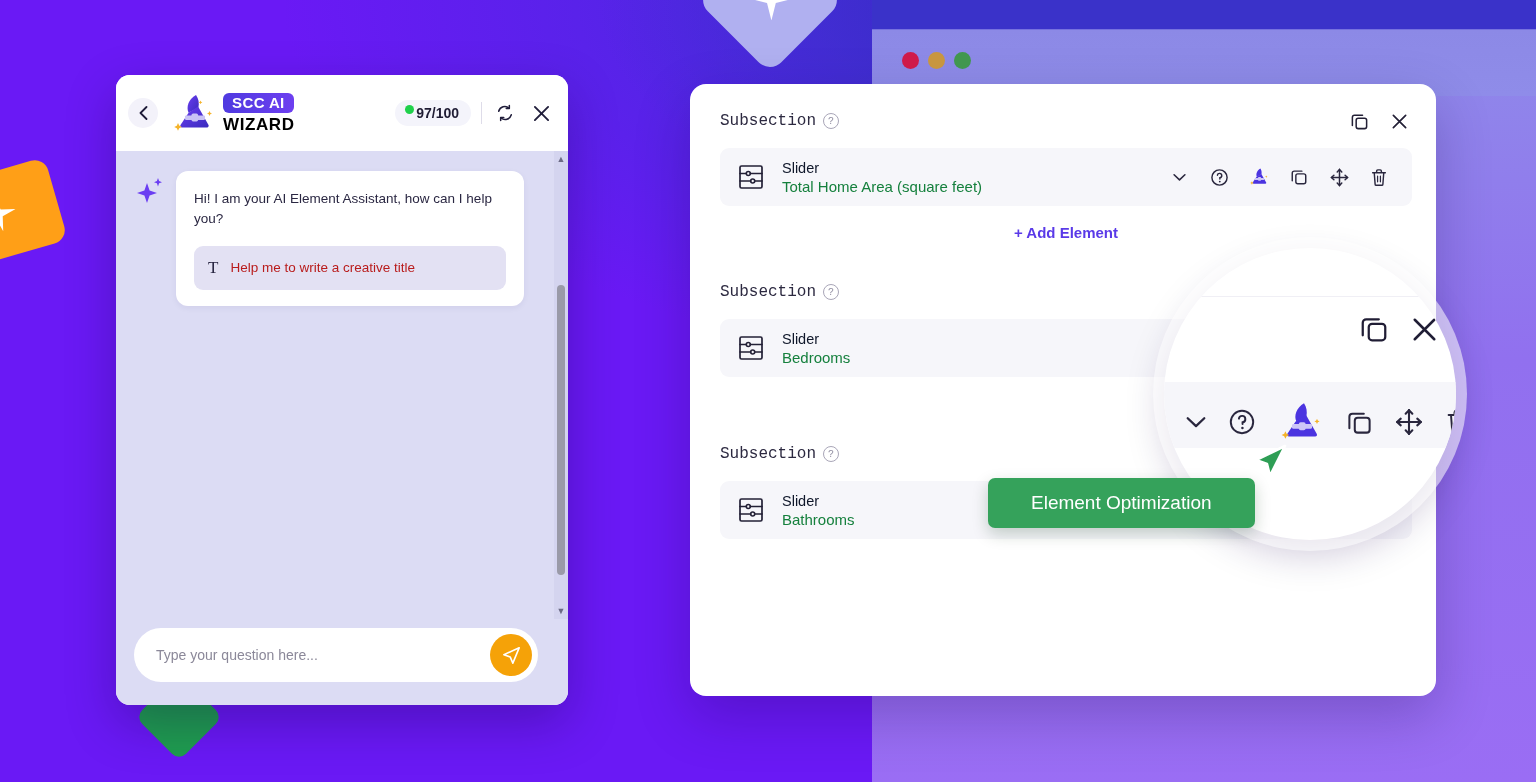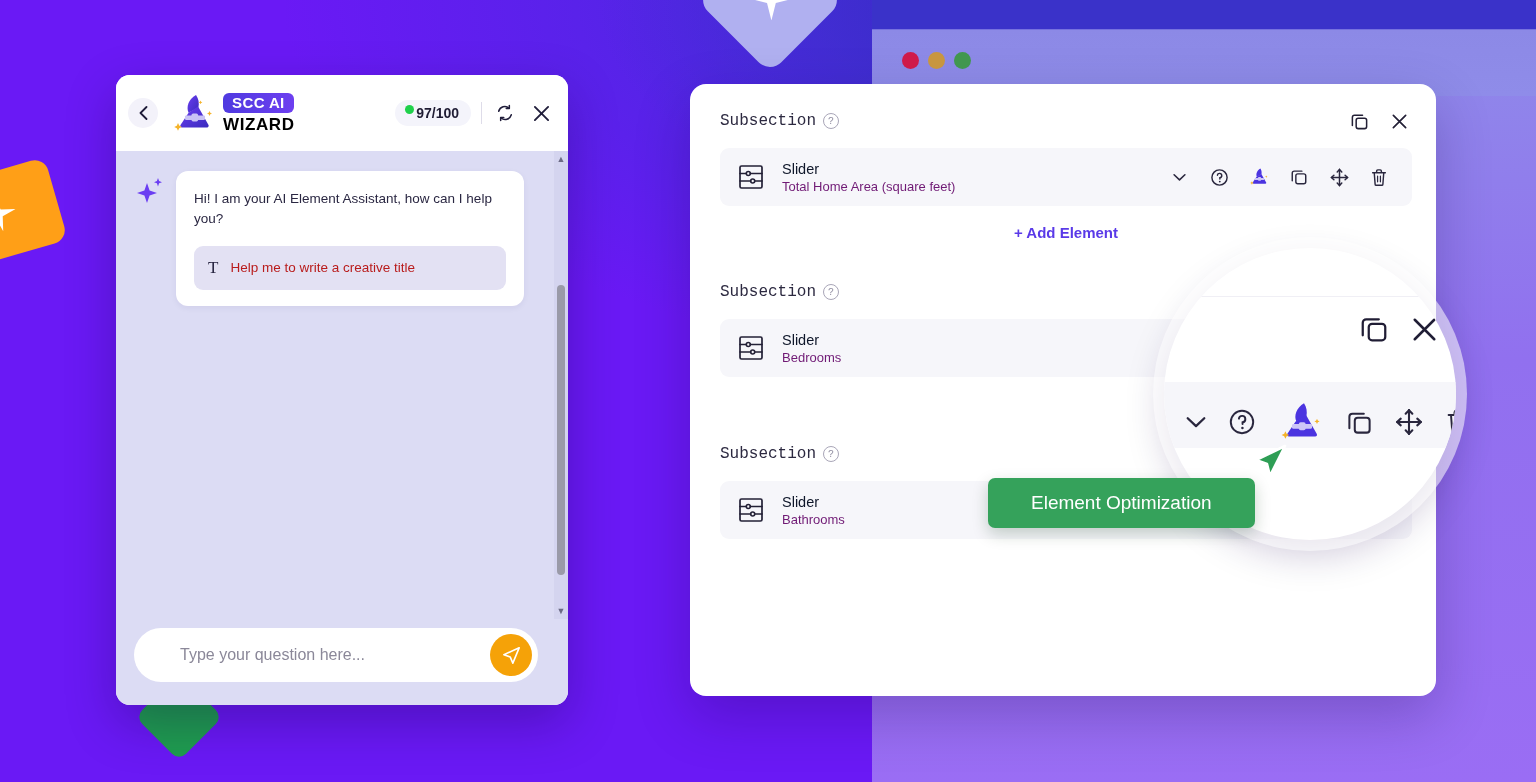--- a/index.html
+++ b/index.html
@@ -122,21 +122,21 @@
   .chat-footer {
     height: 86px; background: #dcdcf4; display: flex; align-items: center;
     padding: 0 30px 14px 18px; flex: none;
   }
   .input-wrap {
     flex: 1; height: 54px; background: #ffffff; border-radius: 27px;
     display: flex; align-items: center; padding: 0 6px 0 22px;
   }
   .chat-input {
     flex: 1; border: none; outline: none; background: transparent;
-    font-family: "Liberation Sans", sans-serif; font-size: 16px; color: #3a3750; margin-left: 24px;
+    font-family: "Liberation Sans", sans-serif; font-size: 14px; color: #3a3750;
   }
   .chat-input::placeholder { color: #8b8899; }
   .send-btn {
     width: 42px; height: 42px; border-radius: 50%; background: #f5a208;
     display: flex; align-items: center; justify-content: center; cursor: pointer; flex: none;
   }
 
   
   .builder-window {
     position: absolute; left: 690px; top: 84px; width: 746px; height: 612px;
@@ -160,21 +160,21 @@
     width: 26px; height: 26px; display: flex; align-items: center; justify-content: center;
     color: #232036; cursor: pointer;
   }
   .element-row {
     background: #f6f6fa; border-radius: 9px; height: 58px; margin-top: 6px;
     display: flex; align-items: center; padding: 0 22px 0 16px; gap: 16px;
   }
   .el-icon { width: 30px; height: 30px; flex: none; }
   .el-labels { display: flex; flex-direction: column; gap: 2px; }
   .el-type { font-size: 14.5px; color: #0f172a; }
-  .el-name { font-size: 13px; color: #701a75; }
+  .el-name { font-size: 15px; color: #15803d; }
   .el-actions { margin-left: auto; display: flex; align-items: center; gap: 18px; }
   .el-act {
     width: 22px; height: 22px; display: flex; align-items: center; justify-content: center;
     color: #2a273e; cursor: pointer;
   }
   .add-element {
     text-align: center; color: #5a3ae8; font-size: 15px; font-weight: 600;
     padding: 18px 0 14px; cursor: pointer;
   }
 

